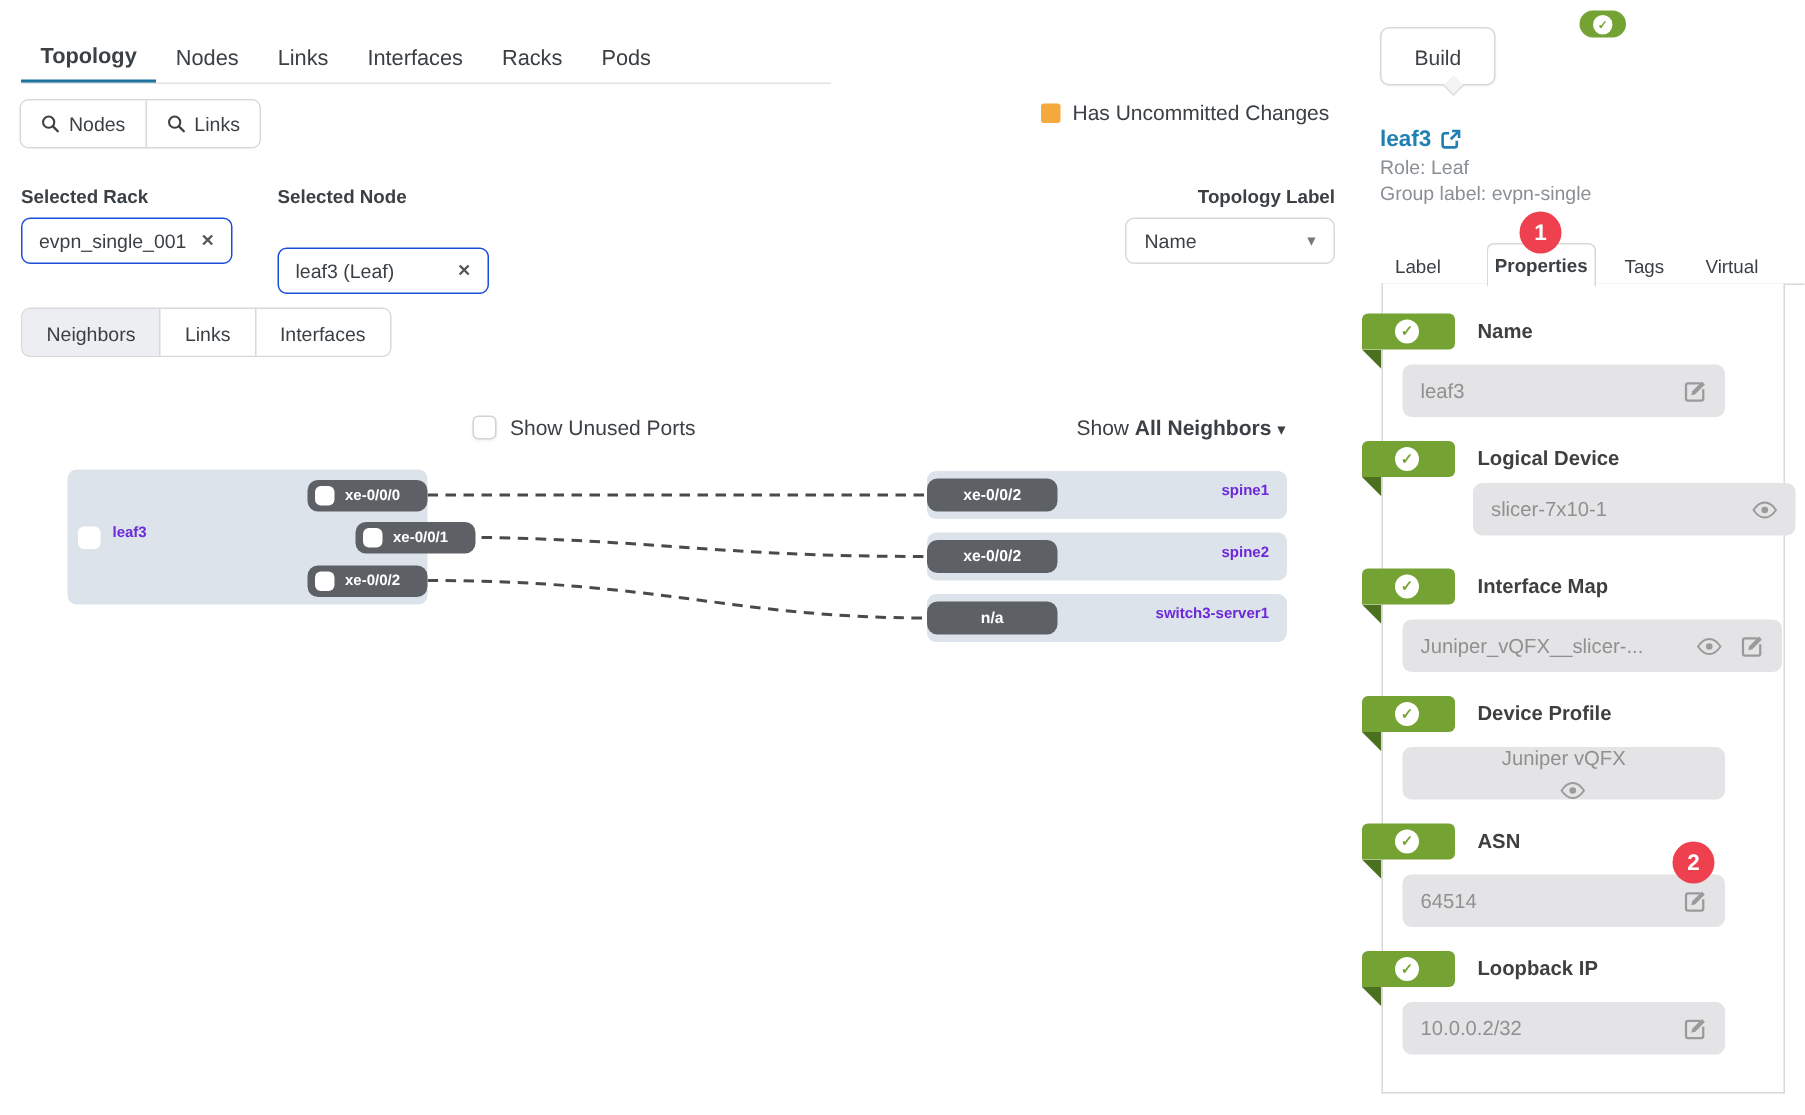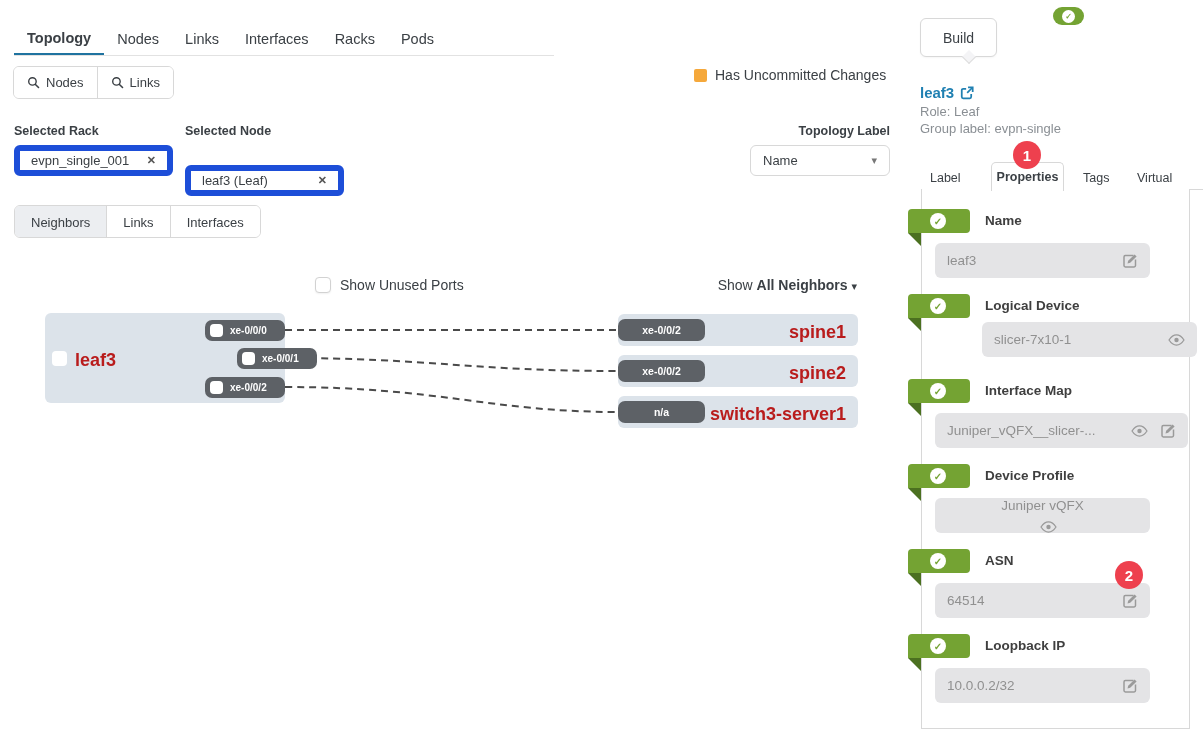--- a/index.html
+++ b/index.html
@@ -19,40 +19,40 @@
   .btn { display:flex; align-items:center; gap:6px; padding:0 13px; height:31px;
     font-size:13px; color:#3b4045; background:#fff; cursor:pointer; }
   .btn + .btn { border-left:1px solid #d8d8d8; }
   .seg { height:33px; }
   .seg .btn { height:33px; padding:0 16px; }
   .seg .btn.active { background:#eceef1; }
 
   
   .field-label { font-size:12.5px; font-weight:bold; color:#3b4045; }
   .chip { display:flex; align-items:center; justify-content:space-between;
-    width:159px; height:31px; border:6px solid #1d4ed8; border-radius:6px;
+    width:141px; height:31px; border:1px solid #1d4ed8; border-radius:6px;
     padding:0 11px; font-size:13px; color:#3b4045; background:#fff; }
   .chip .x { color:#555; font-size:11px; font-weight:bold; cursor:pointer; }
 
   .select-box { display:flex; align-items:center; justify-content:space-between;
     width:140px; height:31px; border:1px solid #d8d8d8; border-radius:6px;
     padding:0 12px; font-size:13px; color:#3b4045; background:#fff; cursor:pointer; }
   .caret { color:#777; font-size:11px; }
 
   
   .sq-orange { width:13px; height:13px; border-radius:2px; background:#f5a83b; display:inline-block; }
 
   
   .node-box { background:#dce3ea; border-radius:6px; }
   .wcheck { background:#fff; border-radius:4px; display:inline-block; }
   .port-badge { background:#5d6166; border-radius:7px; color:#fff; font-weight:bold;
     display:flex; align-items:center; }
   .port-badge.left { width:80px; height:21px; padding-left:5px; gap:7px; font-size:10px; }
   .port-badge.right { width:87px; height:22px; justify-content:center; font-size:10.5px; }
-  .node-name { font-weight:bold; font-size:18px; color:#b91c1c; }
+  .node-name { font-weight:bold; font-size:10px; color:#6d28d9; }
 
   .checkbox { width:16px; height:16px; border:1px solid #d2d2d2; border-radius:4px;
     background:#fff; box-shadow:0 1px 2px rgba(0,0,0,.06); cursor:pointer; }
 
   
   .sel-tabs { left:920px; top:18px; display:flex; border:1px solid #d8d8d8; border-radius:6px;
     overflow:visible; height:39px; box-shadow:0 1px 2px rgba(0,0,0,.04); background:#fff; }
   .sel-tab { padding:0 22px; display:flex; align-items:center; font-size:14px; cursor:pointer; }
   .sel-tab.active { background:#f1f2f4; border-radius:5px 0 0 5px; }
   .sel-tab + .sel-tab { border-left:1px solid #d8d8d8; }

